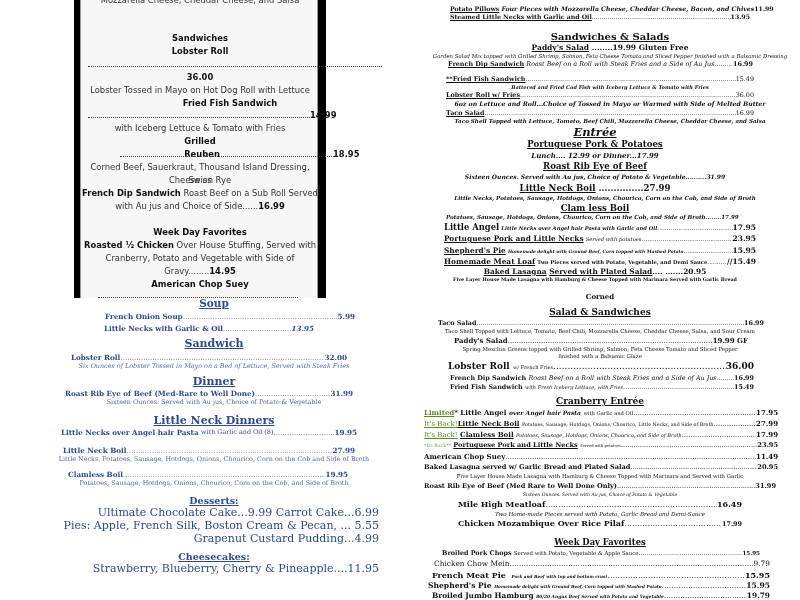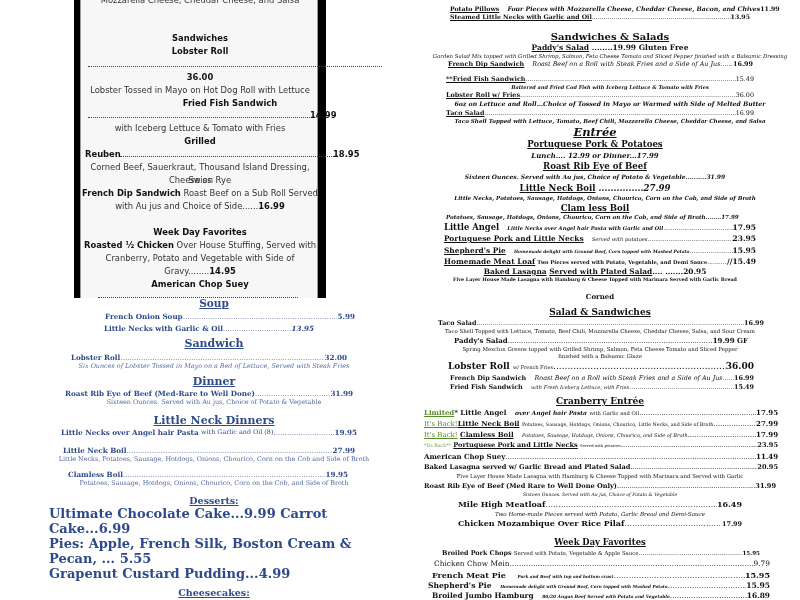--- a/index.html
+++ b/index.html
@@ -14,48 +14,48 @@
   .price-float { position:absolute; font-family:"DejaVu Sans", sans-serif; font-size:8.4px; font-weight:bold; color:#111; }
 
   
   .blue { position:absolute; left:49px; width:330px; font-family:"DejaVu Serif", serif; color:#2e4a8a; }
   .bh { text-align:center; font-weight:bold; text-decoration:underline; font-size:10.5px; }
   .bitem { font-weight:bold; font-size:7.2px; display:flex; white-space:nowrap; }
   .bitem .dots { flex:1; overflow:hidden; color:#6070a0; font-weight:normal; }
   .bitem .dots::after { content:"........................................................................................................................................................................"; }
   .bdesc { text-align:center; font-size:6.4px; color:#5468a0; }
   .bdesc.i { font-style:italic; }
-  .bcenter { text-align:left; font-weight:bold; font-size:13px; }
+  .bcenter { text-align:right; font-weight:normal; font-size:11px; }
 
   
   .r { position:absolute; font-family:"DejaVu Serif", serif; color:#111; }
   .rh { text-align:center; font-weight:bold; text-decoration:underline; }
   .ritem { display:flex; white-space:nowrap; align-items:baseline; }
   .ritem .dots { flex:1; overflow:hidden; font-weight:normal; }
   .ritem .dots::after { content:"..............................................................................................................................................................................................................."; }
   .u { text-decoration:underline; font-weight:bold; }
-  .it { font-style:italic;margin-left:6px; }
+  .it { font-style:italic; }
   .small { font-size:5.2px; }
   .green { color:#5a8a2a; text-decoration:underline; font-weight:bold; }
   .rdesc { text-align:center; font-size:5.6px; }
 </style>
 </head>
 <body>
 
 <div class="phone">
   <div class="phone-screen">
     <div class="ps" style="top:-6px;">Mozzarella Cheese, Cheddar Cheese, and Salsa</div>
     <div class="ps" style="top:32px;"><b>Sandwiches</b></div>
     <div class="ps" style="top:45px;"><b>Lobster Roll</b></div>
     <div class="ps" style="top:71px;"><b>36.00</b></div>
     <div class="ps" style="top:84px;">Lobster Tossed in Mayo on Hot Dog Roll with Lettuce</div>
     <div class="ps" style="top:97px;padding-left:60px;box-sizing:border-box;"><b>Fried Fish Sandwich</b></div>
     <div class="ps" style="top:135px;"><b>Grilled</b></div>
     <div class="ps" style="top:122px;"><span>with Iceberg Lettuce &amp; Tomato with Fries</span></div>
-    <div class="ps" style="top:148px;text-align:left;padding-left:4px;box-sizing:border-box;"><b>Reuben</b></div>
+    <div class="ps" style="top:148px;text-align:center;padding-left:4px;box-sizing:border-box;"><b>Reuben</b></div>
     <div class="ps" style="top:161px;">Corned Beef, Sauerkraut, Thousand Island Dressing, Swiss</div>
     <div class="ps" style="top:174px;">Cheese on Rye</div>
     <div class="ps" style="top:187px;"><b>French Dip Sandwich</b> <span>Roast Beef on a Sub Roll Served</span></div>
     <div class="ps" style="top:200px;"><span>with Au jus and Choice of Side......</span><b>16.99</b></div>
     <div class="ps" style="top:226px;"><b>Week Day Favorites</b></div>
     <div class="ps" style="top:239px;"><b>Roasted ½ Chicken</b> <span>Over House Stuffing, Served with</span></div>
     <div class="ps" style="top:252px;">Cranberry, Potato and Vegetable with Side of</div>
     <div class="ps" style="top:265px;"><span>Gravy........</span><b>14.95</b></div>
     <div class="ps" style="top:278px;"><b>American Chop Suey</b></div>
   </div>
@@ -154,21 +154,21 @@
       <span>16.99</span>
     </div>
   </div>
 <div class="r rdesc" style="left:420px;top:118px;width:380px;font-style:italic;font-weight:bold;">Taco Shell Topped with Lettuce, Tomato, Beef Chili, Mozzarella Cheese, Cheddar Cheese, and Salsa</div>
 
 <div class="r rh" style="left:420px;top:125px;width:350px;font-size:11.5px;font-style:italic;">Entrée</div>
 <div class="r rh" style="left:420px;top:139px;width:350px;font-size:8.6px;">Portuguese Pork &amp; Potatoes</div>
 <div class="r" style="left:420px;top:151px;width:350px;text-align:center;font-size:7px;font-weight:bold;font-style:italic;">Lunch.... 12.99 or Dinner...17.99</div>
 <div class="r rh" style="left:420px;top:161px;width:350px;font-size:8.6px;">Roast Rib Eye of Beef</div>
 <div class="r" style="left:420px;top:173px;width:350px;text-align:center;font-size:6px;font-weight:bold;font-style:italic;">Sixteen Ounces.  Served with Au jus, Choice of Potato &amp; Vegetable..........31.99</div>
-<div class="r" style="left:420px;top:183px;width:350px;text-align:center;font-size:8.6px;font-weight:bold;"><span style="text-decoration:underline">Little Neck Boil</span> <span style="font-style:italic">...............27.99</span></div>
+<div class="r" style="left:420px;top:183px;width:350px;text-align:center;font-size:8.6px;font-weight:bold;"><span style="text-decoration:underline">Little Neck Boil</span> <span style="">...............27.99</span></div>
 <div class="r" style="left:420px;top:195px;width:370px;text-align:center;font-size:5.6px;font-weight:bold;font-style:italic;">Little Necks, Potatoes, Sausage, Hotdogs, Onions, Chourico, Corn on the Cob, and Side of Broth</div>
 <div class="r rh" style="left:420px;top:203px;width:350px;font-size:8.6px;">Clam less Boil</div>
 <div class="r" style="left:446px;top:214px;width:310px;font-size:5.6px;font-weight:bold;font-style:italic;">Potatoes, Sausage, Hotdogs, Onions, Chourico, Corn on the Cob, and Side of Broth........17.99</div>
 
 <div class="r" style="left:444px;top:222px;width:312px;font-size:6px;font-weight:bold;">
     <div class="ritem"><span style="font-size:8.4px;">Little Angel</span>&nbsp;<span class="it small">Little Necks over Angel hair Pasta with Garlic and Oil</span><span class="dots"></span><span style="font-size:7.5px;">17.95</span></div>
   </div>
 <div class="r" style="left:444px;top:234px;width:312px;font-size:6px;font-weight:bold;">
     <div class="ritem"><span class="u" style="font-size:7.4px;">Portuguese Pork and Little Necks</span>&nbsp;<span class="it small" style="font-weight:normal">Served with potatoes</span><span class="dots"></span><span style="font-size:7.5px;">23.95</span></div>
   </div>
@@ -273,14 +273,14 @@
       <span>9.79</span>
     </div>
   </div>
 <div class="r" style="left:432px;top:570px;width:338px;font-size:8px;font-weight:bold;">
     <div class="ritem"><span>French Meat Pie</span>&nbsp;&nbsp;<span class="it" style="font-size:4.2px">Pork and Beef with top and bottom crust</span><span class="dots"></span><span>15.95</span></div>
   </div>
 <div class="r" style="left:428px;top:581px;width:342px;font-size:7.6px;font-weight:bold;">
     <div class="ritem"><span>Shepherd's Pie</span>&nbsp;<span class="it" style="font-size:4.2px">Homemade delight with Ground Beef, Corn topped with Mashed Potato</span><span class="dots"></span><span>15.95</span></div>
   </div>
 <div class="r" style="left:432px;top:591px;width:338px;font-size:7.4px;font-weight:bold;">
-    <div class="ritem"><span>Broiled Jumbo Hamburg</span>&nbsp;<span class="it" style="font-size:4.4px">80/20 Angus Beef Served with Potato and Vegetable</span><span class="dots"></span><span>16.89</span></div>
+    <div class="ritem"><span>Broiled Jumbo Hamburg</span>&nbsp;<span class="it" style="font-size:4.4px">80/20 Angus Beef Served with Potato and Vegetable</span><span class="dots"></span><span>19.79</span></div>
   </div>
 
 </body></html>

